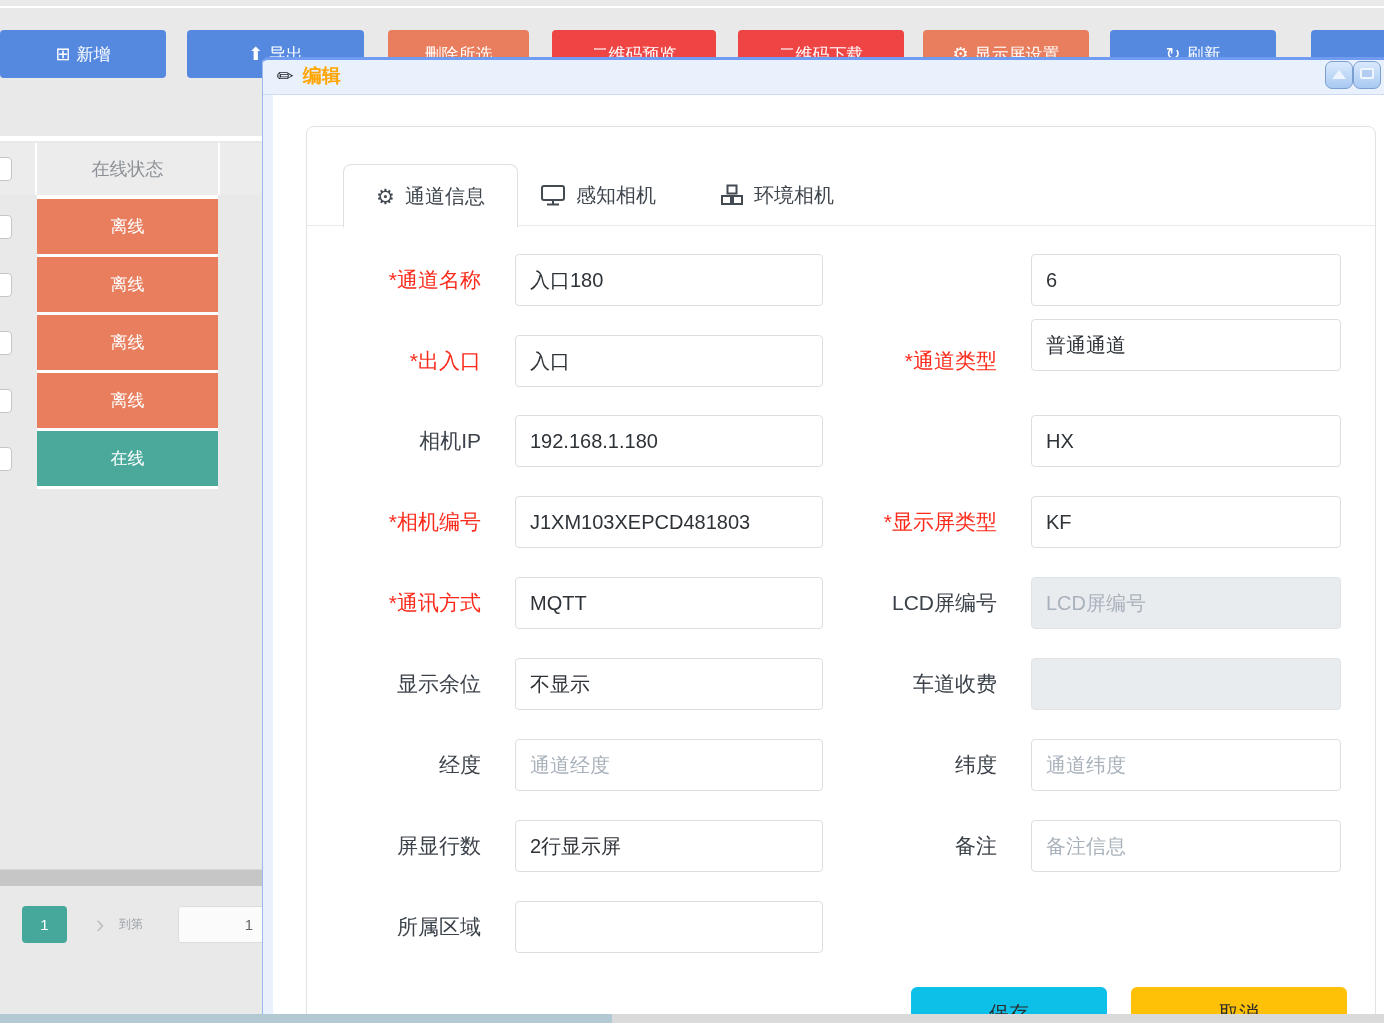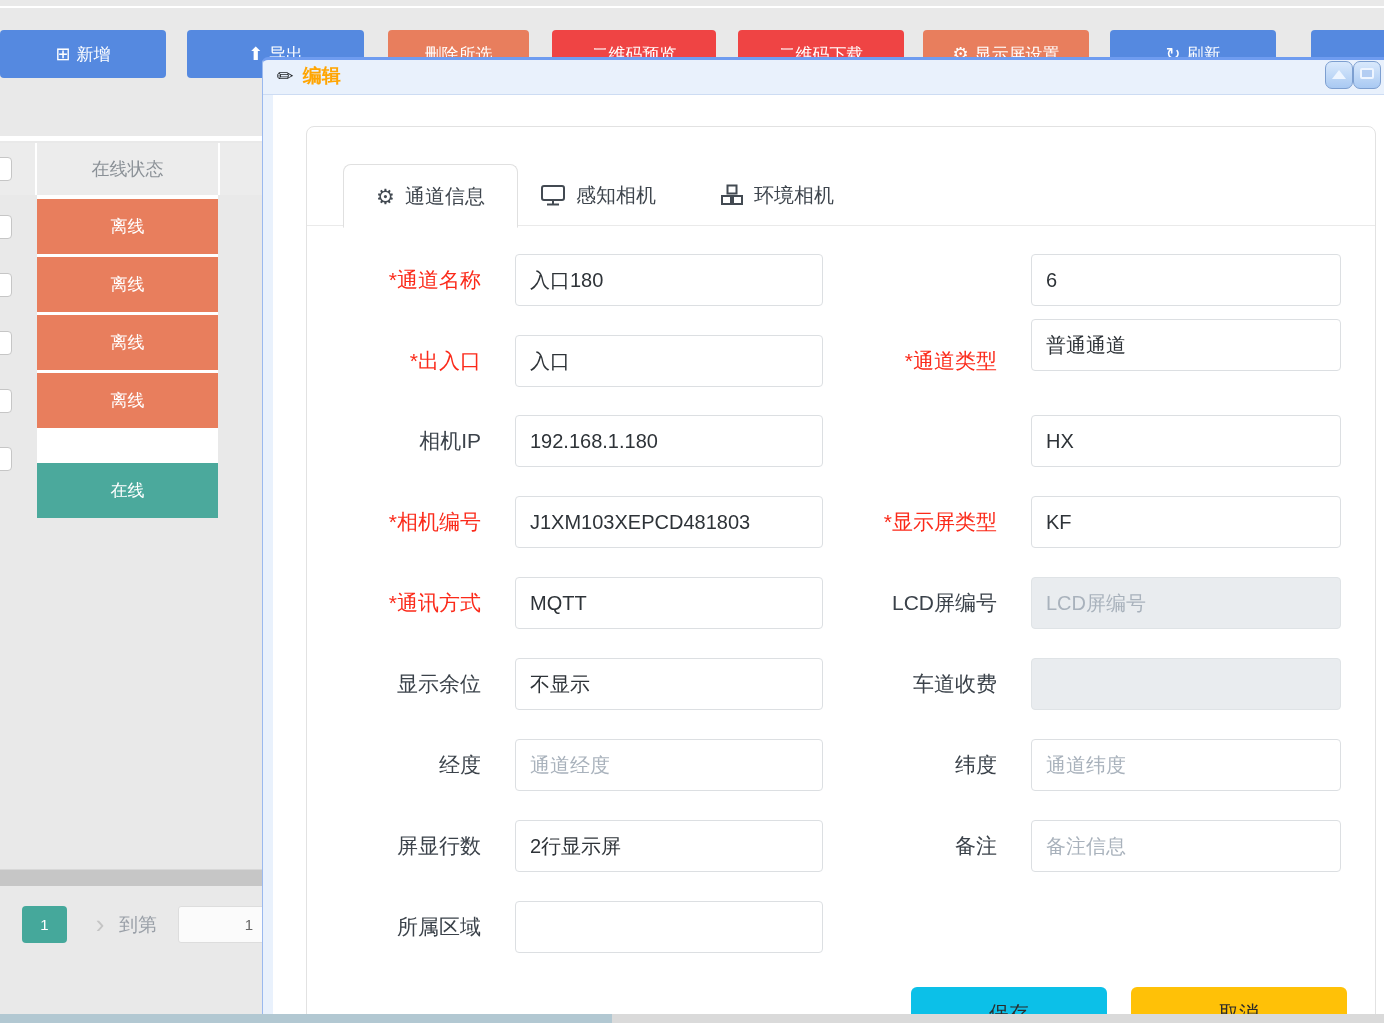--- a/index.html
+++ b/index.html
@@ -20,29 +20,29 @@
   
   .tbl-sep{left:0;top:136px;width:262px;height:5px;background:#ffffff;}
   .tbl-header{left:0;top:143px;width:274px;height:52px;background:#ececec;}
   .tbl-header .htxt{position:absolute;left:37px;width:181px;height:52px;line-height:52px;
         text-align:center;color:#8b9197;font-size:18px;}
   .vline{position:absolute;top:0;height:52px;background:#ffffff;}
   .badge-bg{left:37px;top:195px;width:181px;height:294px;background:#ffffff;}
   .badge{left:37px;width:181px;height:55px;color:#ffffff;font-size:17px;
         display:flex;align-items:center;justify-content:center;}
   .badge.offline{background:#e87e5d;}
-  .badge.online{background:#4ba99c;margin-top:32px;}
+  .badge.online{background:#4ba99c;}
   .cb{left:-10px;width:22px;height:24px;background:#ffffff;border:1px solid #c6c6c6;border-radius:4px;}
   .lscroll{left:0;top:869px;width:262px;height:17px;background:#c6c6c6;border-top:1px solid #d8d8d8;}
   
   .pg-current{left:22px;top:906px;width:45px;height:37px;background:#45a89b;border-radius:4px;
         color:#fff;font-size:15px;display:flex;align-items:center;justify-content:center;cursor:pointer;}
   .pg-next{left:83px;top:906px;width:34px;height:37px;color:#c5c5c5;font-size:26px;
         display:flex;align-items:center;justify-content:center;cursor:pointer;}
-  .pg-goto{left:119px;top:906px;height:37px;line-height:37px;color:#9aa0a8;font-size:19px;}
+  .pg-goto{left:119px;top:906px;height:37px;line-height:37px;color:#9aa0a8;font-size:12px;}
   .pg-input{left:178px;top:906px;width:90px;height:37px;background:#fbfbfb;border:1px solid #dddddd;
         border-radius:3px;text-align:right;padding:0 14px 0 0;color:#666;font-size:15px;font-family:inherit;outline:none;}
   
   .modal{left:262px;top:57px;width:1123px;height:966px;background:#e9f1fc;
         border:1px solid #9ab9ef;border-top:3px solid #6f9cf0;border-radius:6px 0 0 0;z-index:10;}
   .modal-header{position:absolute;left:0;top:0;right:0;height:34px;border-bottom:1px solid #cddcf3;}
   .modal-title{position:absolute;left:14px;top:3px;display:flex;align-items:center;gap:9px;}
   .modal-title .pencil{font-size:20px;color:#23272b;}
   .modal-title .ttxt{color:#ffa502;font-size:19px;font-weight:bold;}
   .wbtn{position:absolute;top:1px;width:26px;height:26px;border:1px solid #7d9fd0;border-radius:7px;

